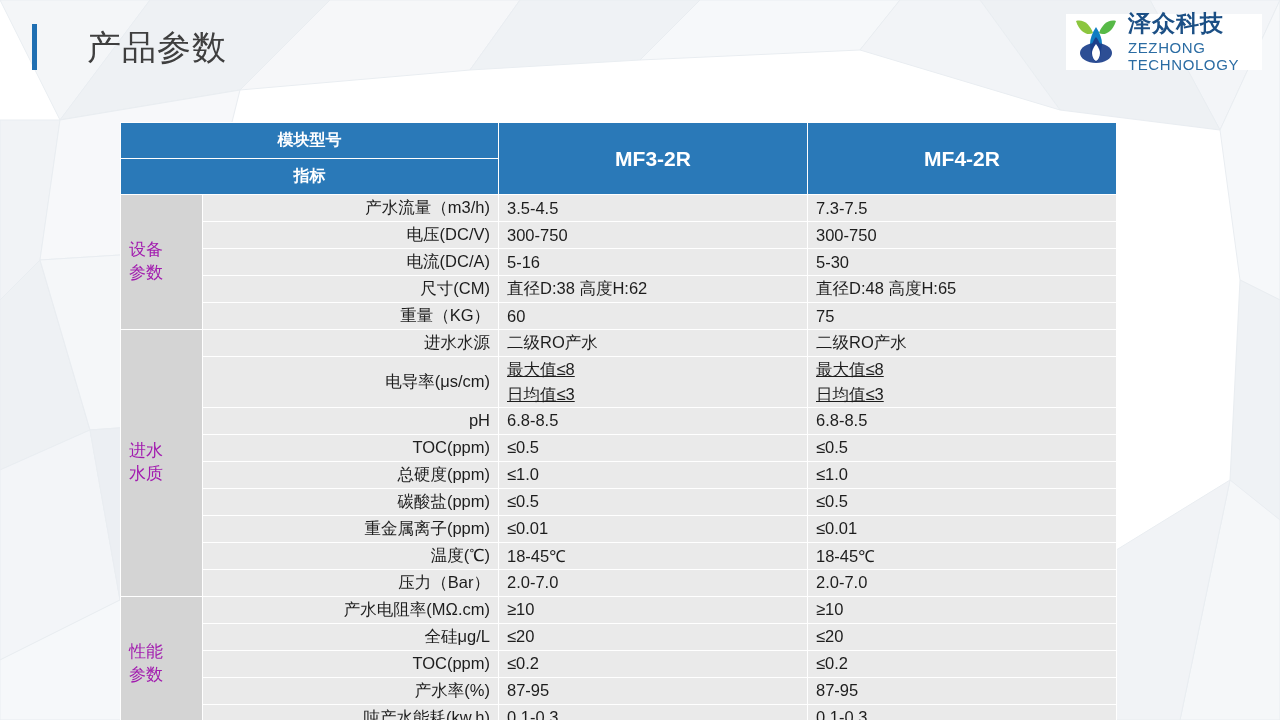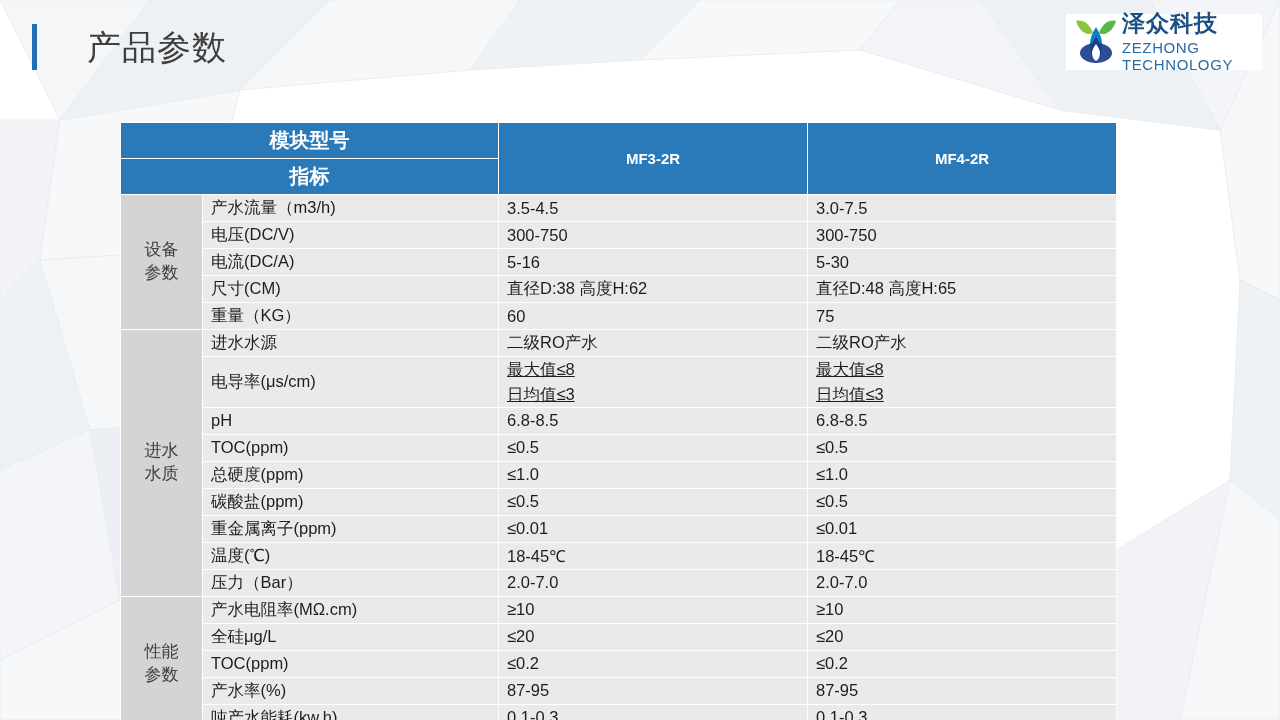--- a/index.html
+++ b/index.html
@@ -58,20 +58,21 @@
     padding-left: 4px;
     box-sizing: border-box;
   }
   .logo-mark {
     width: 52px;
     height: 50px;
     position: relative;
     flex: 0 0 auto;
   }
   .logo-text {
+    margin-left: 6px;
     display: flex;
     flex-direction: column;
     justify-content: center;
   }
   .logo-cn {
     font-size: 23px;
     color: #1b4f85;
     font-weight: bold;
     letter-spacing: 1px;
     line-height: 1.1;
@@ -101,38 +102,37 @@
   table.spec th, table.spec td {
     border: 1px solid #ffffff;
     padding: 0 8px;
     vertical-align: middle;
   }
   .hdr {
     background: #2a79b8;
     color: #ffffff;
     font-weight: bold;
     text-align: center;
-    font-size: 20px;
+    font-size: 16px;
   }
   .hdr-model { height: 35px; }
   .hdr-index { height: 35px; }
   .hdr-col {
-    font-size: 15px;
+    font-size: 21px;
     height: 70px;
   }
   .group {
     background: #d4d4d4;
-    text-align: center;
     line-height: 1.35;
     font-size: 17px;
-    color: #404040;
+    color: #a21caf;
   }
   .item {
     background: #eaeaea;
-    text-align: left;
+    text-align: right;
     padding-left: 14px;
     height: 26px;
   }
   .val {
     background: #eaeaea;
     text-align: left;
     padding-left: 10px;
     height: 26px;
   }
   .val .two-line {
@@ -212,21 +212,21 @@
       <th class="hdr hdr-index" colspan="2">指标</th>
     </tr>
 
     <tr>
       <td class="group" rowspan="5">
         <div>设备</div>
         <div>参数</div>
       </td>
       <td class="item">产水流量（m3/h)</td>
       <td class="val">3.5-4.5</td>
-      <td class="val">3.0-7.5</td>
+      <td class="val">7.3-7.5</td>
     </tr>
     <tr>
       <td class="item">电压(DC/V)</td>
       <td class="val">300-750</td>
       <td class="val">300-750</td>
     </tr>
     <tr>
       <td class="item">电流(DC/A)</td>
       <td class="val">5-16</td>
       <td class="val">5-30</td>

